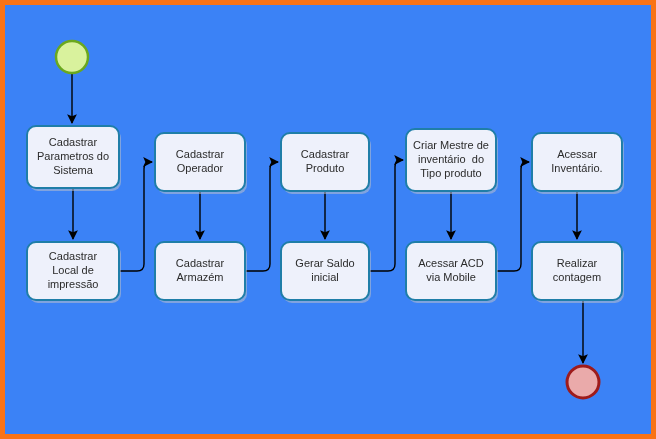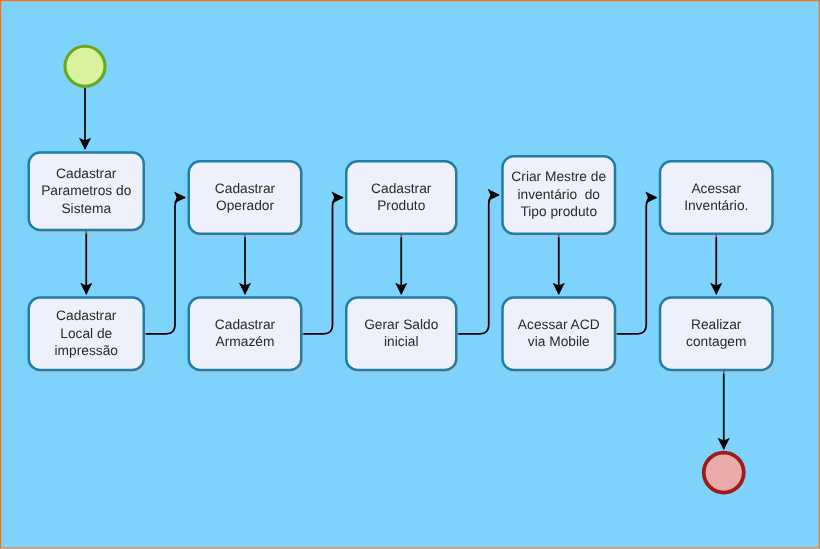--- a/index.html
+++ b/index.html
@@ -4,22 +4,22 @@
 <style>
   html, body {
     margin: 0;
     padding: 0;
     background: #ffffff;
   }
   #canvas {
     position: relative;
     width: 656px;
     height: 439px;
-    background: #7dd3fc;
-    border: 1px solid #f97316;
+    background: #3b82f6;
+    border: 5px solid #f97316;
     box-sizing: border-box;
     overflow: hidden;
     font-family: "Liberation Sans", sans-serif;
   }
   #flow-svg {
     position: absolute;
     left: 0;
     top: 0;
     width: 656px;
     height: 439px;

